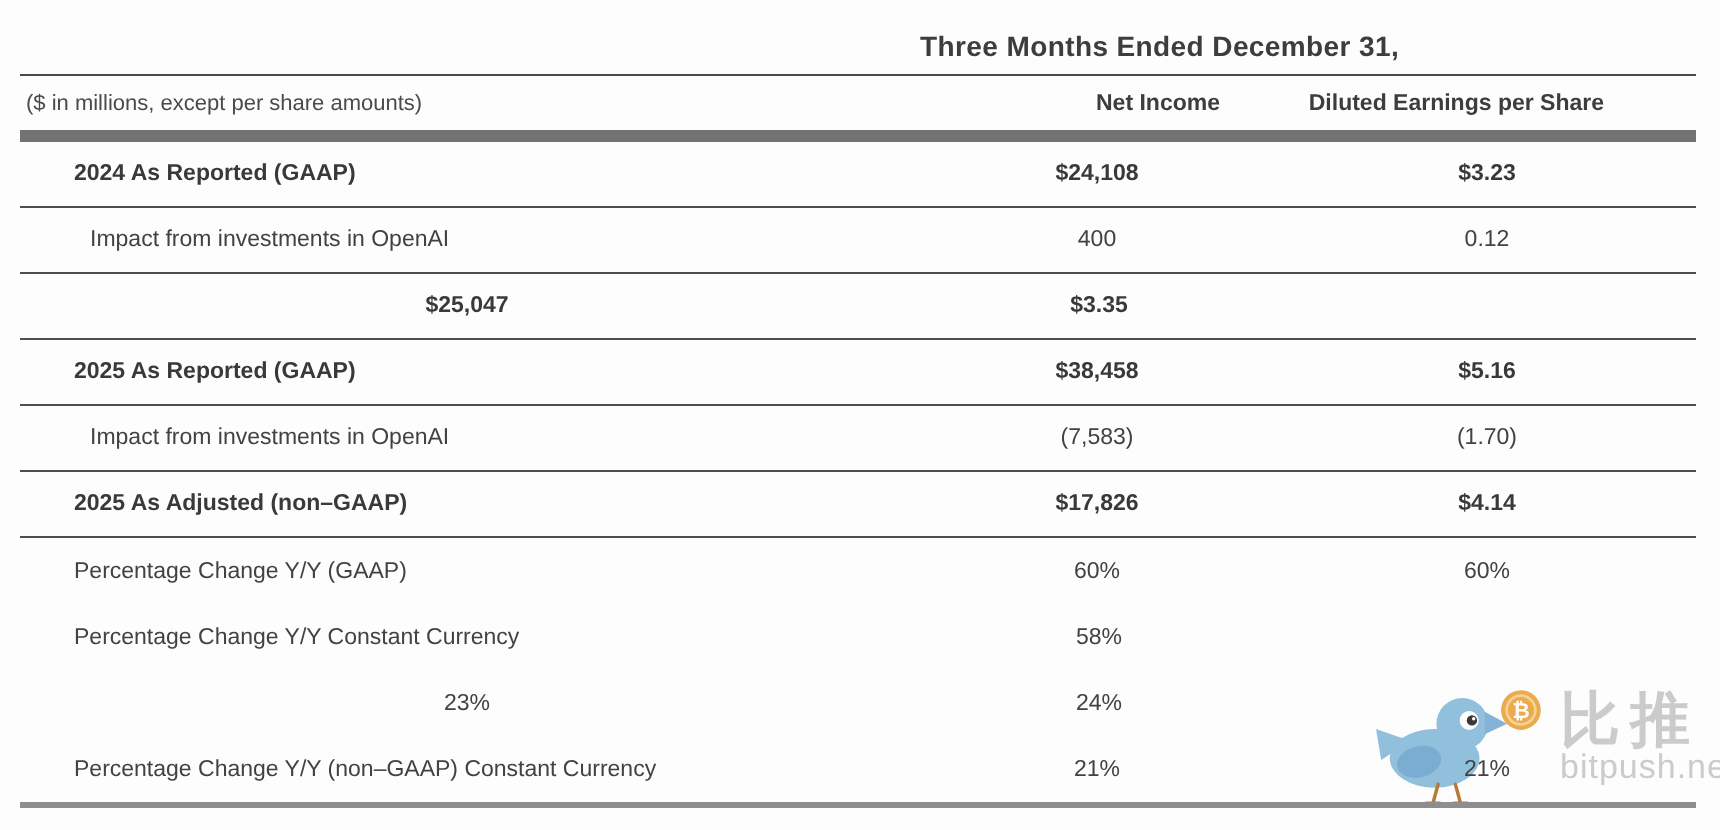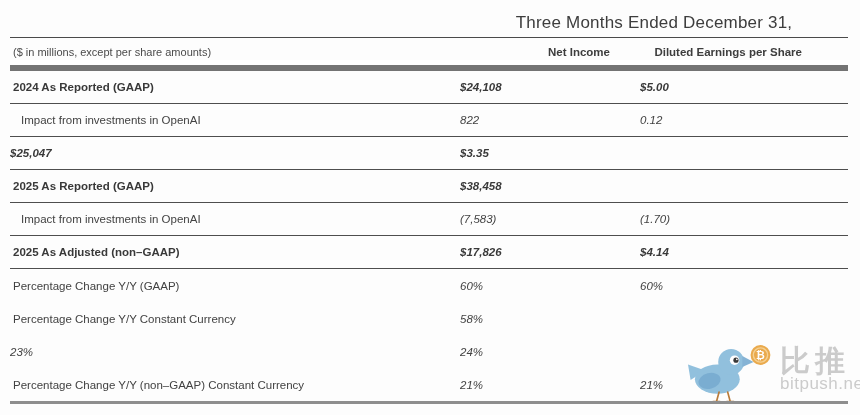--- a/index.html
+++ b/index.html
@@ -28,35 +28,35 @@
     position: absolute; left: 10px; top: 8px; width: 838px;
     border-bottom: 3px solid #8e8e8e;
   }
   .row {
     display: grid;
     grid-template-columns: 450px 180px 1fr;
     align-items: center;
   }
   .period-row { height: 30px; border-bottom: 1px solid #4a4a4a; }
   .period {
-    grid-column: 2 / 4; text-align: center;
-    font-size: 17px; font-weight: 400; letter-spacing: 0.2px; color: #3d3d3d;
+    grid-column: 2 / 4; text-align: left;
+    font-size: 14px; font-weight: 700; letter-spacing: 0.2px; color: #3d3d3d;
   }
   .header-row { height: 33px; border-bottom: 6px solid #737373; }
   .caption { font-size: 11px; color: #4a4a4a; padding-left: 3px; }
   .col-head { font-size: 11.5px; font-weight: 600; color: #3d3d3d; text-align: right; }
   .col-head.net { padding-right: 30px; }
   .col-head.eps { padding-right: 46px; }
 
   .data-row { height: 33px; font-size: 11.5px; }
   .data-row.divider { border-bottom: 1px solid #4e4e4e; }
   .data-row.bold { font-weight: 700; color: #393939; }
-  .cell.label { padding-left: 3px; }
+  .cell.label { padding-left: 3px; margin-left: 24px; }
   .data-row.indent .cell.label { padding-left: 11px; }
-  .cell.val { text-align: left; font-style: italic; }
+  .cell.val { text-align: center; }
   .cell.val.net { padding-right: 3px; }
   .cell.val.eps { padding-right: 1px; }
 </style>
 </head>
 <body>
 
 <div class="watermark">
   <svg width="88" height="64" viewBox="0 0 102 74">
 
     <g>
@@ -92,34 +92,35 @@
   </div>
   <div class="row header-row">
     <div class="cell caption">($ in millions, except per share amounts)</div>
     <div class="cell col-head net">Net Income</div>
     <div class="cell col-head eps">Diluted Earnings per Share</div>
   </div>
   <div id="rows">
       <div class="row data-row bold divider">
         <div class="cell label">2024 As Reported (GAAP)</div>
         <div class="cell val net">$24,108</div>
-        <div class="cell val eps">$5.00</div>
+        <div class="cell val eps">$3.23</div>
       </div>
       <div class="row data-row indent divider">
         <div class="cell label">Impact from investments in OpenAI</div>
-        <div class="cell val net">822</div>
+        <div class="cell val net">400</div>
         <div class="cell val eps">0.12</div>
       </div>
       <div class="row data-row bold divider">
         <div class="cell val net">$25,047</div>
         <div class="cell val eps">$3.35</div>
       </div>
       <div class="row data-row bold divider">
         <div class="cell label">2025 As Reported (GAAP)</div>
         <div class="cell val net">$38,458</div>
+        <div class="cell val eps">$5.16</div>
       </div>
       <div class="row data-row indent divider">
         <div class="cell label">Impact from investments in OpenAI</div>
         <div class="cell val net">(7,583)</div>
         <div class="cell val eps">(1.70)</div>
       </div>
       <div class="row data-row bold divider">
         <div class="cell label">2025 As Adjusted (non–GAAP)</div>
         <div class="cell val net">$17,826</div>
         <div class="cell val eps">$4.14</div>

